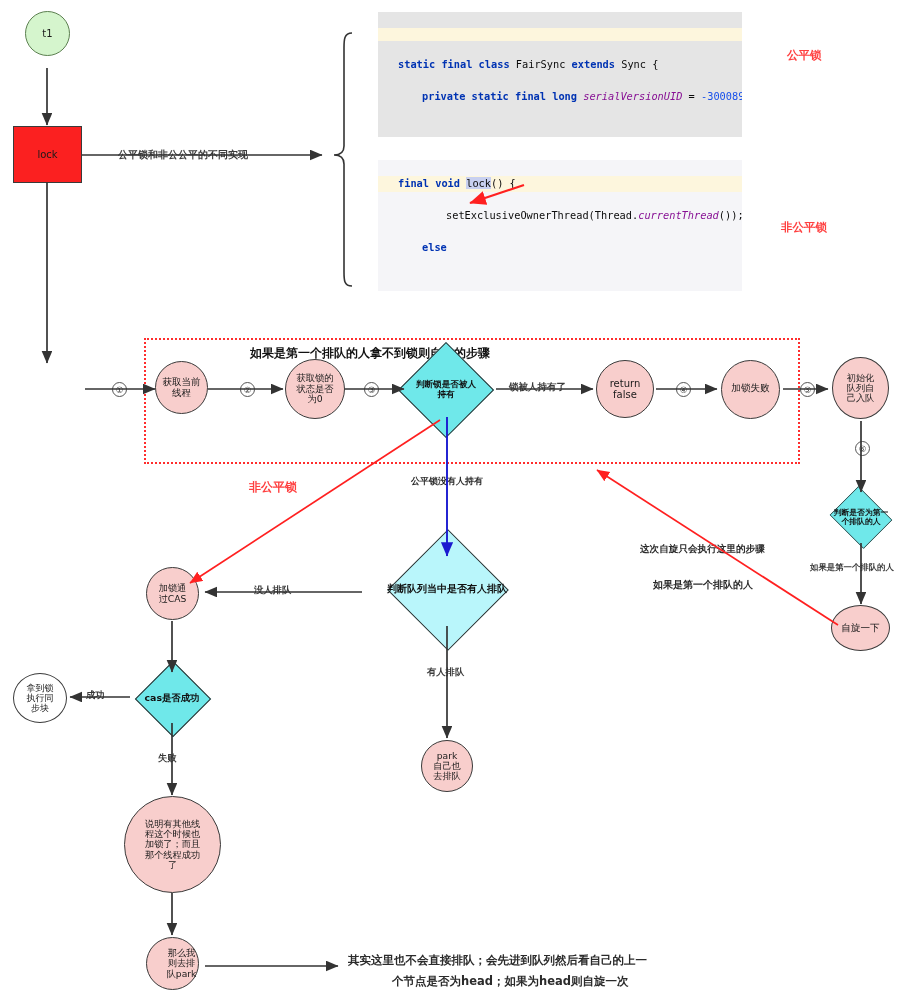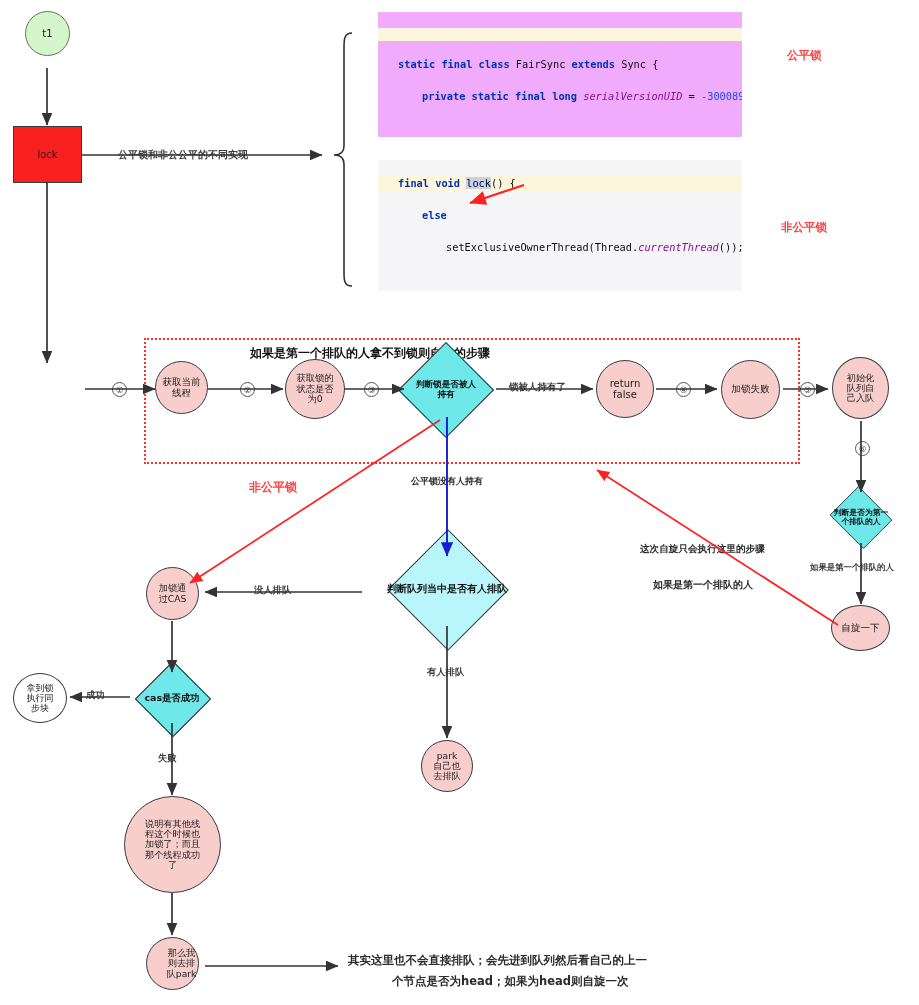--- a/index.html
+++ b/index.html
@@ -39,21 +39,21 @@
 
   
   .codepane{position:absolute;overflow:hidden;font-family:"DejaVu Sans Mono","Liberation Mono",monospace;
      font-size:10.3px;line-height:1.55;color:#0b0b0b;white-space:pre;}
   .codepane .ln{display:block;}
   .kw{color:#0033b3;font-weight:bold;}
   .fld{color:#871094;font-style:italic;}
   .num{color:#1750eb;}
   .hint{background:#e2e2e2;color:#8c8c8c;}
   .hl{background:#c8d0f0;}
-  .codepane.top{background:#f0abfc;}
+  .codepane.top{background:#e5e5e5;}
   .codepane .band{background:#fdf6dd;display:block;}
 </style>
 </head>
 <body>
 
 <div id="canvas">
 
   <div class="dotbox" style="left:144px;top:338px;width:652px;height:122px;"></div>
 
   <svg class="layer under" viewBox="0 0 919 1005">
@@ -142,22 +142,22 @@
 <span class="ln" style="padding-left:20px;"><span class="kw">static final class </span><span>FairSync</span><span class="kw"> extends </span><span>Sync {</span></span>
 <span class="ln" style="padding-left:44px;"><span class="kw">private static final long </span><span class="fld">serialVersionUID</span><span> = </span><span class="num">-300089</span></span>
 <span class="ln">&nbsp;</span>
 
 
 
   </div>
 
   <div class="codepane" style="left:378px;top:160px;width:364px;height:131px;background:#f5f5f8;">
 <span class="ln band" style="padding-left:20px;"><span class="kw">final void </span><span class="hl">lock</span><span>() {</span></span>
+<span class="ln" style="padding-left:68px;"><span>setExclusiveOwnerThread(Thread.</span><span class="fld">currentThread</span><span>());</span></span>
 <span class="ln" style="padding-left:44px;"><span class="kw">else</span></span>
-<span class="ln" style="padding-left:68px;"><span>setExclusiveOwnerThread(Thread.</span><span class="fld">currentThread</span><span>());</span></span>
 
 
   </div>
 
   <div class="redlabel" style="left:787px;top:48px;font-size:11.5px;">公平锁</div>
   <div class="redlabel" style="left:781px;top:220px;font-size:11.5px;">非公平锁</div>
 
   <div class="plainlabel" style="left:250px;top:345px;font-size:12px;color:#111;">如果是第一个排队的人拿不到锁则自旋的步骤</div>
 
 
@@ -194,21 +194,21 @@
 
   <div class="node circle pink" style="left:596px;top:360px;width:58px;height:58px;font-size:10px;white-space:pre-line;">
     <span style="white-space:pre-line;">return
 false</span>
   </div>
 
   <div class="marker" style="left:676px;top:382px;">
       <span>④</span>
     </div>
 
-  <div class="node circle pink" style="left:721px;top:360px;width:59px;height:59px;font-size:9.6px;">
+  <div class="node circle pink" style="left:721px;top:360px;width:59px;height:59px;font-size:9.6px;font-family:Liberation Mono, monospace;">
     <span>加锁失败</span>
   </div>
 
   <div class="marker" style="left:800px;top:382px;">
       <span>⑤</span>
     </div>
 
   <div class="node circle pink" style="left:832px;top:357px;width:57px;height:62px;font-size:9.2px;white-space:pre-line;">
     <span style="white-space:pre-line;">初始化
 队列自

